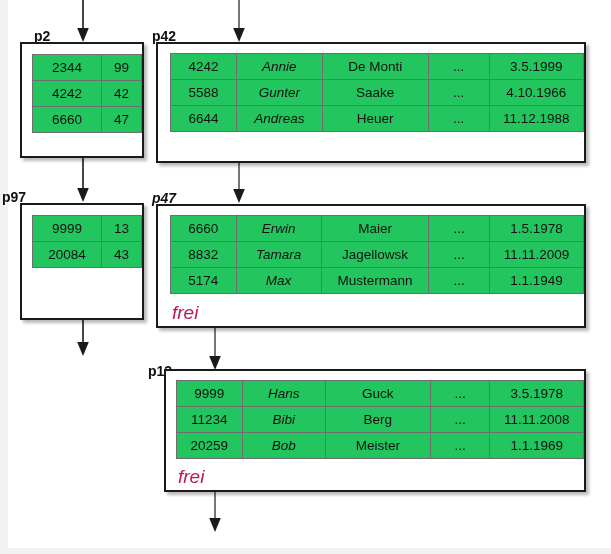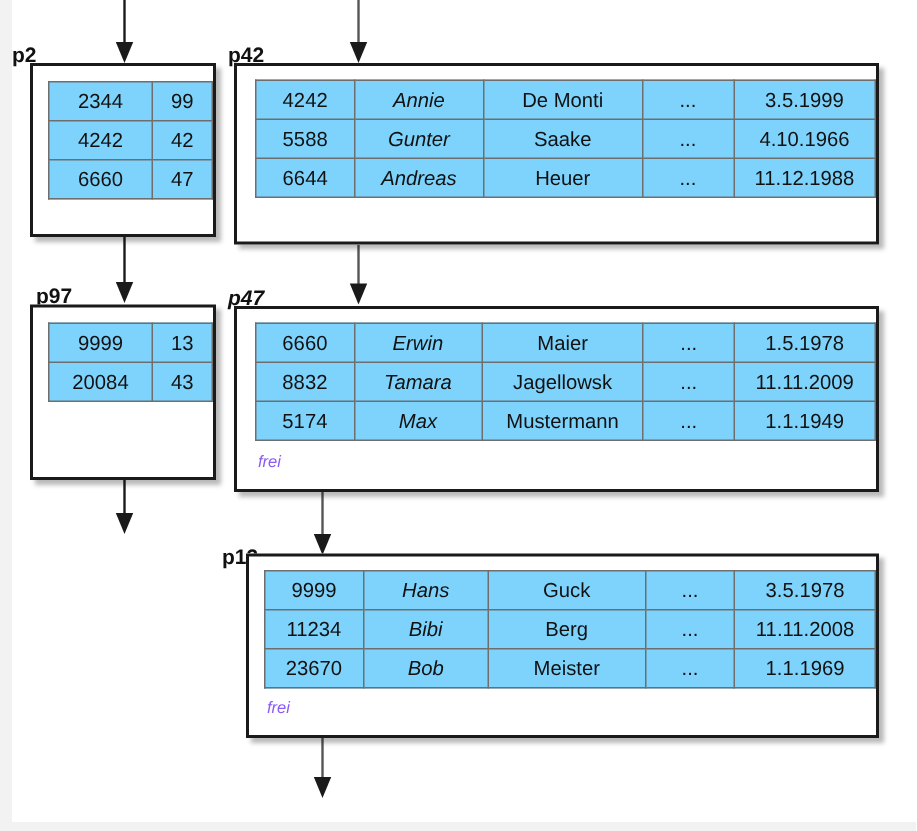--- a/index.html
+++ b/index.html
@@ -43,21 +43,21 @@
     font-weight: bold;
     color: #111111;
     letter-spacing: 0px;
     white-space: nowrap;
   }
 
   
   .rec-table {
     position: absolute;
     border-collapse: collapse;
-    background: #7dd3fc;
+    background: #22c55e;
     table-layout: fixed;
   }
   .rec-table td {
     border: 1px solid #6e6e6e;
     font-size: 13.5px;
     color: #111111;
     text-align: center;
     padding: 0;
     height: 25px;
     font-family: "Liberation Sans", sans-serif;
@@ -66,23 +66,23 @@
   .rec-table.index td.v  { width: 39px; }
 
   .rec-table.data td.c0 { width: 67px; }
   .rec-table.data td.c1 { width: 87px; font-style: italic; }
   .rec-table.data td.c2 { width: 109px; }
   .rec-table.data td.c3 { width: 63px; }
   .rec-table.data td.c4 { width: 95px; }
 
   .frei {
     position: absolute;
-    font-size: 11px;
+    font-size: 19px;
     font-style: italic;
-    color: #8b5cf6;
+    color: #be185d;
   }
 
   
   .arrow {
     position: absolute;
   }
   .arrow svg { display: block; }
 </style>
 </head>
 <body>
@@ -134,21 +134,21 @@
     </svg>
   </div>
 
   <div class="arrow" style="left:206px; top:492px;">
     <svg width="18" height="42" viewBox="0 0 18 42">
       <line x1="9" y1="0" x2="9" y2="30" stroke="#555555" stroke-width="1.6"></line>
       <polygon points="9,40 3.2,26 14.8,26" fill="#1a1a1a"></polygon>
     </svg>
   </div>
 
-  <div class="page-label" style="left:8px; top:28px;">p2</div>
+  <div class="page-label" style="left:34px; top:28px;">p2</div>
   <div class="page" style="left:20px; top:42px; width:124px; height:116px;">
     <table class="rec-table index" style="left:10px; top:10px;">
       <tbody>
         <tr>
           <td class="k">2344</td>
           <td class="v">99</td>
         </tr>
         <tr>
           <td class="k">4242</td>
           <td class="v">42</td>
@@ -183,21 +183,21 @@
           <td class="c0">6644</td>
           <td class="c1">Andreas</td>
           <td class="c2">Heuer</td>
           <td class="c3">...</td>
           <td class="c4">11.12.1988</td>
         </tr>
       </tbody>
     </table>
   </div>
 
-  <div class="page-label" style="left:24px; top:189px;">p97</div>
+  <div class="page-label" style="left:2px; top:189px;">p97</div>
   <div class="page" style="left:20px; top:203px; width:124px; height:117px;">
     <table class="rec-table index" style="left:10px; top:10px;">
       <tbody>
         <tr>
           <td class="k">9999</td>
           <td class="v">13</td>
         </tr>
         <tr>
           <td class="k">20084</td>
           <td class="v">43</td>
@@ -248,21 +248,21 @@
           <td class="c4">3.5.1978</td>
         </tr>
         <tr>
           <td class="c0">11234</td>
           <td class="c1">Bibi</td>
           <td class="c2">Berg</td>
           <td class="c3">...</td>
           <td class="c4">11.11.2008</td>
         </tr>
         <tr>
-          <td class="c0">23670</td>
+          <td class="c0">20259</td>
           <td class="c1">Bob</td>
           <td class="c2">Meister</td>
           <td class="c3">...</td>
           <td class="c4">1.1.1969</td>
         </tr>
       </tbody>
     </table>
     <div class="frei" style="left:12px; top:95px;">frei</div>
   </div>
 

